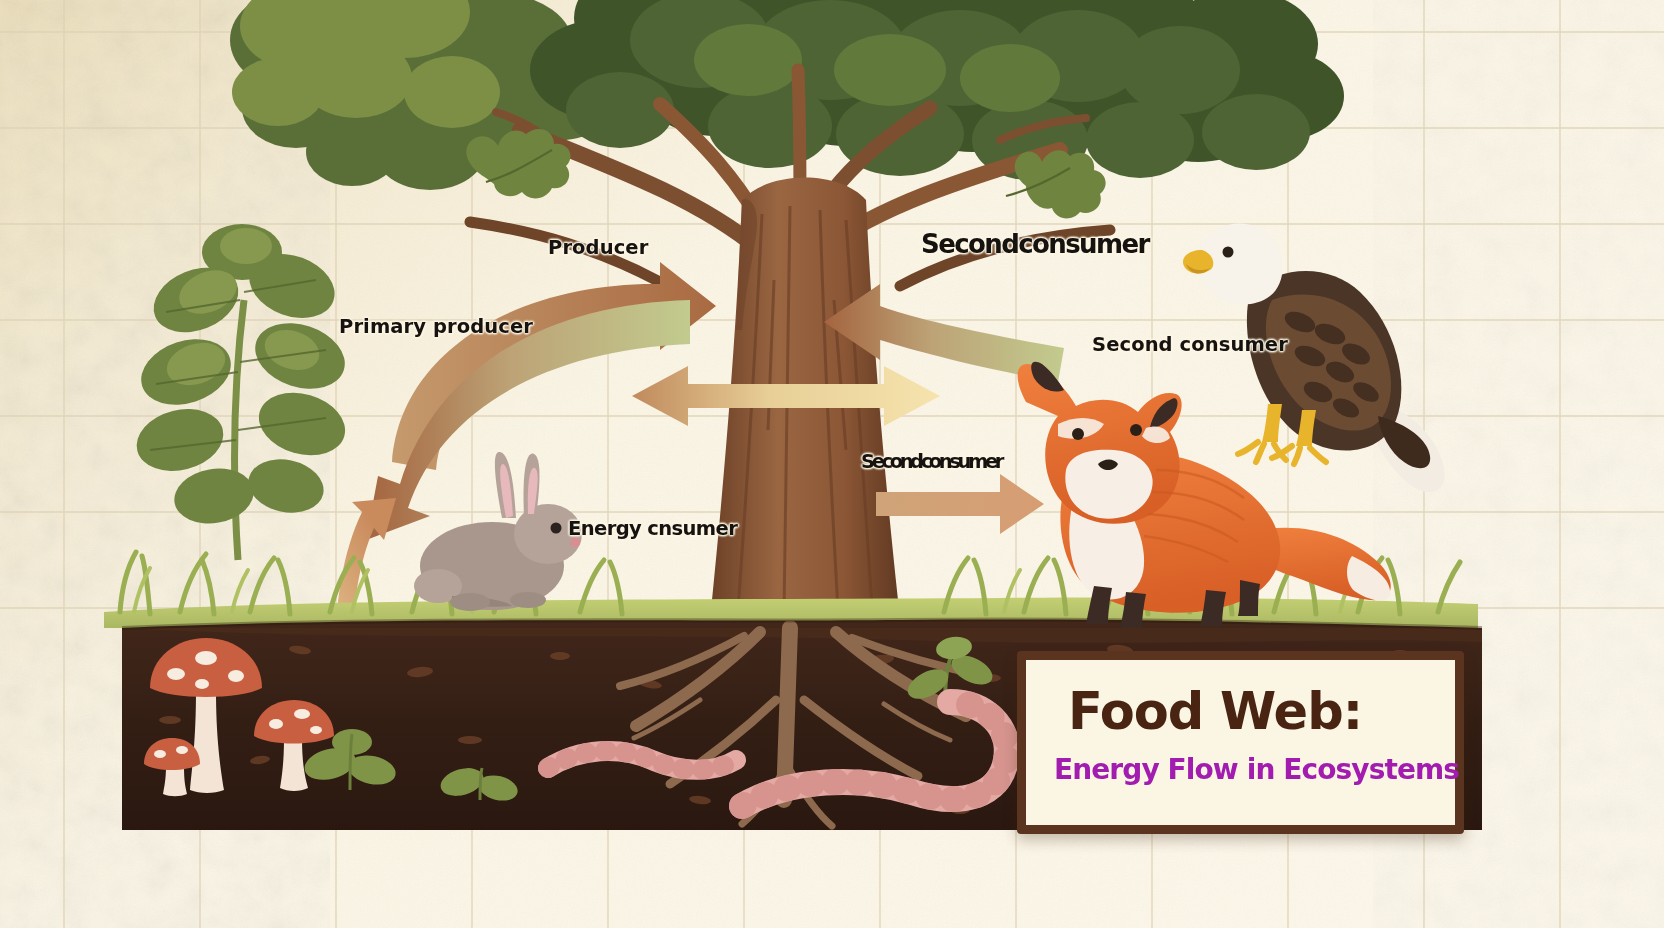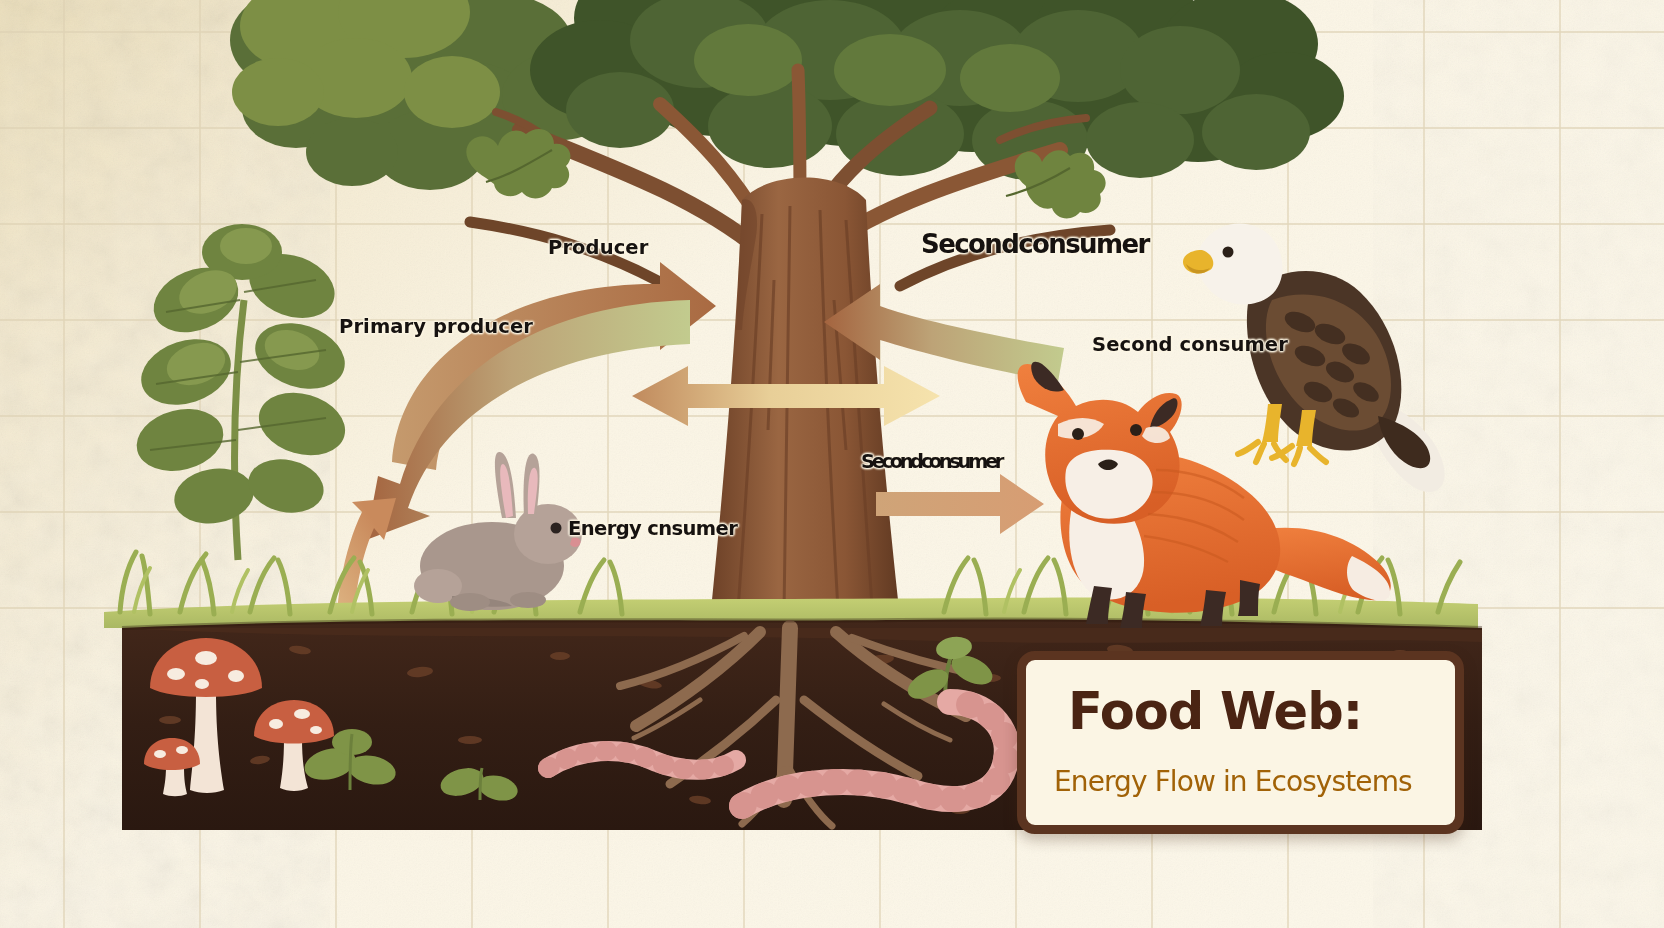--- a/index.html
+++ b/index.html
@@ -24,34 +24,34 @@
       0 1px 2px #fbf4e2, 0 -1px 2px #fbf4e2;
   }
   #lbl-producer{left:548px;top:236px;font-size:19.5px;}
   #lbl-primary{left:339px;top:315px;font-size:19.5px;}
   #lbl-second-top{left:921px;top:229px;font-size:26px;letter-spacing:-1.6px;}
   #lbl-second-right{left:1092px;top:333px;font-size:19.5px;text-align:center;}
   #lbl-energy{left:568px;top:476px;font-size:19.5px;letter-spacing:-.6px;margin-top:41px;}
   #lbl-tertiary{left:861px;top:450px;font-size:19.5px;letter-spacing:-3.4px;}
   #titlecard{
     position:absolute;left:1017px;top:651px;width:447px;height:183px;
-    border-radius:18px;background:#fbf5e4;border:9px solid #5b3420;
+    border-radius:4px;background:#fbf5e4;border:9px solid #5b3420;
     box-sizing:border-box;
     box-shadow:0 6px 14px rgba(60,32,14,.28);
   }
   #titlecard .t1{
     position:absolute;left:42px;top:26px;
     font-family:"DejaVu Sans", sans-serif;
     font-weight:700;font-size:51px;line-height:1;color:#4a2413;
     letter-spacing:-1px;white-space:nowrap;
   }
   #titlecard .t2{
-    position:absolute;left:28px;top:108px;
+    position:absolute;left:28px;top:96px;
     font-family:"DejaVu Sans", sans-serif;
-    font-weight:400;font-size:28px;line-height:1;color:#a16207;
+    font-weight:700;font-size:28px;line-height:1;color:#a21caf;
     letter-spacing:-.9px;white-space:nowrap;
   }
 </style>
 </head>
 <body>
 
 <div id="stage">
 
   <svg class="layer" viewBox="0 0 1664 928" preserveAspectRatio="none">
     <defs>

